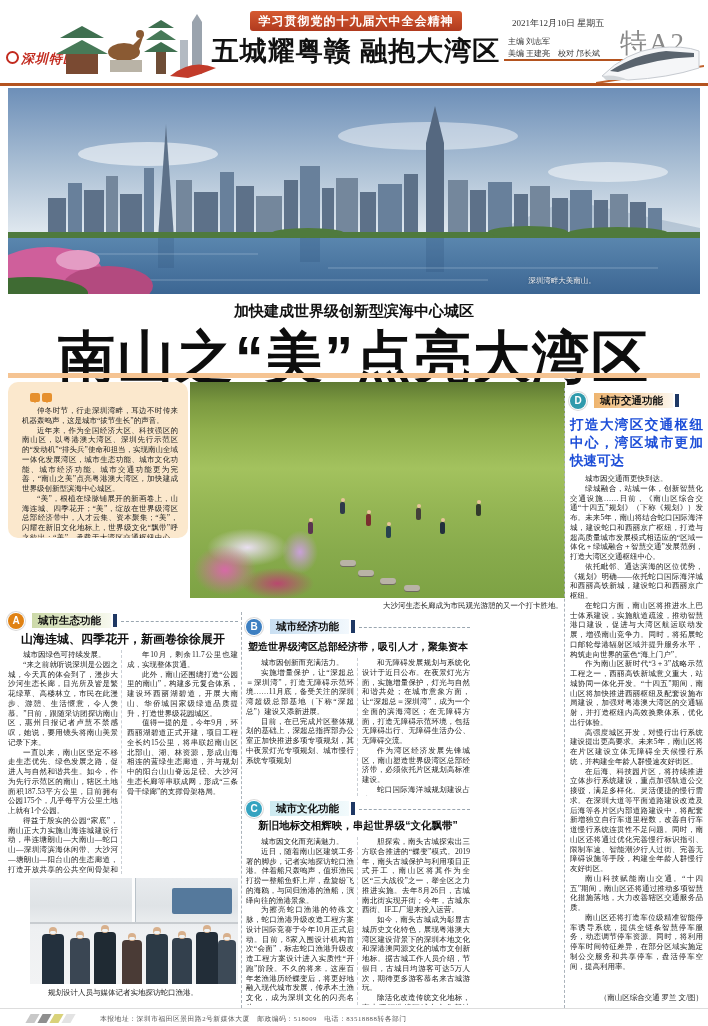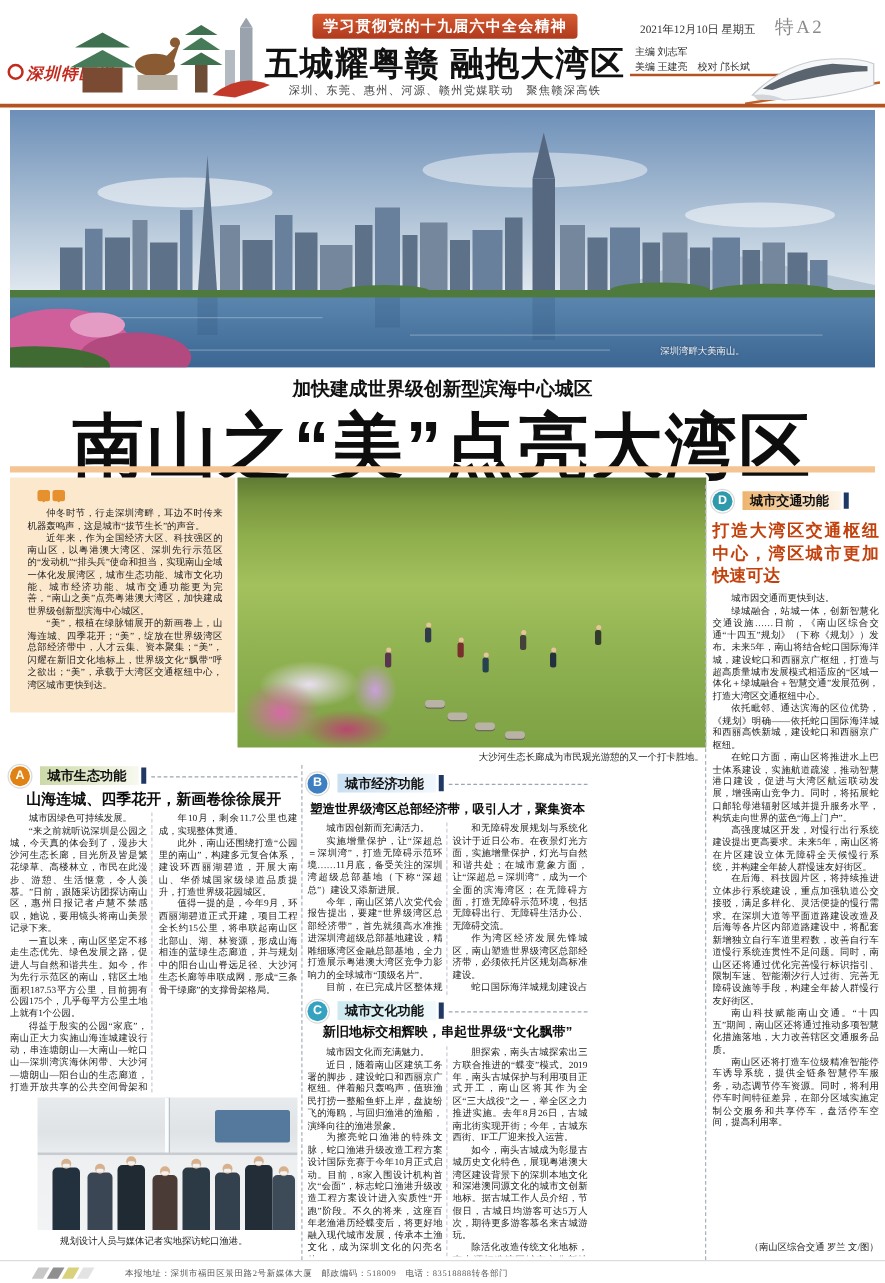--- a/index.html
+++ b/index.html
@@ -11,34 +11,34 @@
   .logo .dot{display:inline-block;width:9px;height:9px;border:2px solid #c22a1e;border-radius:50%;margin-right:2px;vertical-align:-1px;}
   .banner{left:250px;top:11px;width:212px;height:20px;background:linear-gradient(180deg,#d65a31,#b03a1e);
           border-radius:3px;color:#fff;font-family:"Liberation Sans",sans-serif;font-weight:bold;font-size:12px;
           display:flex;align-items:center;justify-content:center;letter-spacing:1px;}
   .m-title{left:186px;top:33px;width:340px;text-align:center;font-family:"Liberation Sans",sans-serif;
            font-weight:900;font-size:27px;letter-spacing:1px;color:#111;}
   .m-sub{left:186px;top:66px;width:340px;text-align:center;font-size:9px;color:#444;letter-spacing:1px;}
   .m-date{left:512px;top:17px;font-size:9px;color:#333;}
   .m-credits{left:508px;top:36px;font-size:8px;color:#333;line-height:1.5;}
   .credit-rule{left:504px;top:59px;width:132px;height:2px;background:#b4531f;}
-  .page-no{left:620px;top:12px;font-size:15px;color:#8a8a8a;letter-spacing:2px;}
+  .page-no{left:620px;top:25px;font-size:27px;color:#8a8a8a;letter-spacing:2px;}
   .top-rule{left:0;top:83px;width:708px;height:3px;background:#b4531f;}
   
   .panorama{left:8px;top:88px;width:692px;height:206px;overflow:hidden;background:#7f9cbf;}
   .pan-caption{left:430px;top:276px;width:264px;text-align:center;font-size:7.5px;color:#f0f2f5;
                text-shadow:0 0 2px #26405e;}
   
   .kicker{left:0;top:302px;width:708px;text-align:center;font-weight:bold;font-size:15px;color:#111;}
   .headline{left:0;top:320px;width:708px;text-align:center;font-family:"Liberation Sans",sans-serif;
             font-weight:900;font-size:57px;letter-spacing:2px;color:#0d0d0d;}
   .headline-band{left:8px;top:373px;width:692px;height:5px;background:#f5c493;}
   
-  .intro{left:8px;top:382px;width:180px;height:188px;background:#fbe8cd;box-sizing:border-box;
-         padding:24px 10px 6px 14px;overflow:hidden;}
+  .intro{left:8px;top:382px;width:180px;height:156px;background:#fbe8cd;box-sizing:border-box;
+         padding:24px 10px 6px 14px;overflow:hidden;border-radius:10px;}
   .quote-icon{position:absolute;left:22px;top:6px;}
   .quote-icon i{display:inline-block;width:10px;height:9px;background:#e6902e;border-radius:2px;margin-right:2px;position:relative;}
   .quote-icon i::after{content:"";position:absolute;left:2px;bottom:-4px;border:3px solid transparent;border-top-color:#e6902e;}
   .intro p,.col p,.dcol p{margin:0;text-indent:2em;font-size:7.5px;line-height:1.3;text-align:justify;color:#222;}
   
   .main-photo{left:190px;top:382px;width:375px;height:216px;overflow:hidden;
       background:linear-gradient(180deg,#5f7a33 0%,#7c9a40 10%,#8fae4c 22%,#a3c25e 40%,#95b654 58%,#88ab4c 78%,#7da244 100%);}
   .flowerbed{position:absolute;left:-10px;bottom:-8px;width:150px;height:90px;
       background:radial-gradient(closest-side at 30% 60%,#d66aa6,rgba(214,106,166,0) 70%),
                  radial-gradient(closest-side at 65% 75%,#b8486e,rgba(184,72,110,0) 70%),
@@ -54,21 +54,21 @@
          font:bold 10px "Liberation Sans",sans-serif;display:flex;align-items:center;justify-content:center;
          box-shadow:0 0 0 1px #fff,0 0 0 2px rgba(0,0,0,.15);}
   .tab{height:15px;margin-left:8px;padding:0 10px 0 6px;display:flex;align-items:center;
        font:bold 10.5px "Liberation Sans",sans-serif;color:#111;}
   .tick{width:4px;height:13px;background:#1f3864;margin-left:2px;flex:0 0 4px;}
   .leader{flex:1;border-bottom:1px dashed #9aa6b0;height:1px;margin-left:4px;}
   .sub{font-family:"Liberation Sans",sans-serif;font-weight:bold;color:#0d0d0d;text-align:center;}
   .col{overflow:hidden;}
   .dcol{overflow:hidden;}
   .d-sub{font-family:"Liberation Sans",sans-serif;font-weight:bold;font-size:13.5px;line-height:1.35;
-         color:#c2410c;text-align:justify;}
+         color:#1d4ed8;text-align:justify;}
   .byline{text-align:right;font-size:7.5px;color:#222;}
   .vsep{border-left:1px dashed #aab2ba;width:0;}
   
   .photo-b{left:30px;top:878px;width:208px;height:106px;overflow:hidden;
       background:linear-gradient(180deg,#e8ebee 0%,#dfe3e6 26%,#eef0f2 48%,#f2f3f4 100%);}
   .pb-blue{position:absolute;right:6px;top:10px;width:60px;height:26px;background:#55799c;border-radius:2px;}
   .pb-mast{position:absolute;left:102px;top:0;width:3px;height:46px;background:#fdfdfd;box-shadow:1px 0 0 #b9c2c9;}
   .pb-rail{position:absolute;left:0;top:44px;width:208px;height:2px;background:#c8ccd0;}
   .p2{position:absolute;border-radius:4px 4px 0 0;}
   .p2::before{content:"";position:absolute;top:-7px;left:50%;margin-left:-4px;width:8px;height:8px;border-radius:50%;background:#d8b08c;}
@@ -102,21 +102,20 @@
       <polygon points="80,32 92,20 86,38" fill="#8a5a33"></polygon>
     <circle cx="88" cy="20" r="4" fill="#8a5a33"></circle>
       <rect x="58" y="46" width="32" height="12" fill="#b9b3a6"></rect>
     <path d="M118 62 Q140 44 164 54 Q150 60 136 64 Z" fill="#c23b2a"></path>
   </svg>
 
   <div class="abs banner">
       <span>学习贯彻党的十九届六中全会精神</span>
     </div>
   <div class="abs m-title">五城耀粤赣 融抱大湾区</div>
-  <div class="abs m-sub">深圳、东莞、惠州、河源、赣州党媒联动　聚焦赣深高铁</div>
   <div class="abs m-date">2021年12月10日 星期五</div>
   <div class="abs m-credits">
     <div>主编 刘志军</div>
     <div>美编 王建亮　校对 邝长斌</div>
   </div>
   <div class="abs credit-rule"></div>
   <div class="abs page-no">特A2</div>
 
   <svg class="abs" style="left:596px;top:38px" width="108" height="46" viewBox="0 0 108 46">
     <line x1="0" y1="45" x2="108" y2="28" stroke="#c0622d" stroke-width="2"></line>
@@ -239,20 +238,21 @@
     <span class="badge" style="background:#2f9aac">D</span>
     <span class="tab" style="background:linear-gradient(90deg,#eeb46e,#fdf6ec)">城市交通功能</span>
     <span class="tick"></span>
   </div>
   <div class="abs d-sub" style="left:570px;top:416px;width:133px">打造大湾区交通枢纽中心，湾区城市更加快速可达</div>
   <div class="abs dcol" style="left:570px;top:474px;width:133px;height:516px">
       <p>城市因交通而更快到达。</p>
       <p>绿城融合，站城一体，创新智慧化交通设施……日前，《南山区综合交通“十四五”规划》（下称《规划》）发布。未来5年，南山将结合蛇口国际海洋城，建设蛇口和西丽京广枢纽，打造与超高质量城市发展模式相适应的“区域一体化＋绿城融合＋智慧交通”发展范例，打造大湾区交通枢纽中心。</p>
       <p>依托毗邻、通达滨海的区位优势，《规划》明确——依托蛇口国际海洋城和西丽高铁新城，建设蛇口和西丽京广枢纽。</p>
       <p>在蛇口方面，南山区将推进水上巴士体系建设，实施航道疏浚，推动智慧港口建设，促进与大湾区航运联动发展，增强南山竞争力。同时，将拓展蛇口邮轮母港辐射区域并提升服务水平，构筑走向世界的蓝色“海上门户”。</p>
+      <p>作为南山区新时代“3＋3”战略示范工程之一，西丽高铁新城意义重大，站城协同一体化开发。“十四五”期间，南山区将加快推进西丽枢纽及配套设施布局建设，加强对粤港澳大湾区的交通辐射，并打造枢纽内高效换乘体系，优化出行体验。</p>
       <p>高强度城区开发，对慢行出行系统建设提出更高要求。未来5年，南山区将在片区建设立体无障碍全天候慢行系统，并构建全年龄人群慢速友好街区。</p>
       <p>在后海、科技园片区，将持续推进立体步行系统建设，重点加强轨道公交接驳，满足多样化、灵活便捷的慢行需求。在深圳大道等平面道路建设改造及后海等各片区内部道路建设中，将配套新增独立自行车道里程数，改善自行车道慢行系统连贯性不足问题。同时，南山区还将通过优化完善慢行标识指引、限制车速、智能潮汐行人过街、完善无障碍设施等手段，构建全年龄人群慢行友好街区。</p>
       <p>南山科技赋能南山交通。“十四五”期间，南山区还将通过推动多项智慧化措施落地，大力改善辖区交通服务品质。</p>
       <p>南山区还将打造车位级精准智能停车诱导系统，提供全链条智慧停车服务，动态调节停车资源。同时，将利用停车时间特征差异，在部分区域实施定制公交服务和共享停车，盘活停车空间，提高利用率。</p>
     </div>
   <div class="abs byline" style="left:570px;top:993px;width:133px">（南山区综合交通 罗兰 文/图）</div>
 
   <div class="abs vsep" style="left:241px;top:612px;height:396px"></div>
   <div class="abs sec-head" style="left:8px;top:612px;width:230px">
     <span class="badge" style="background:#e08214">A</span>
@@ -292,40 +292,39 @@
   <div class="abs sec-head" style="left:246px;top:618px;width:224px">
     <span class="badge" style="background:#3d7fc1">B</span>
     <span class="tab" style="background:linear-gradient(90deg,#c9dff2,#f2f8fd)">城市经济功能</span>
     <span class="tick"></span>
     <span class="leader"></span>
   </div>
   <div class="abs sub" style="left:246px;top:640px;width:224px;font-size:10px">塑造世界级湾区总部经济带，吸引人才，聚集资本</div>
   <div class="abs col" style="left:246px;top:658px;width:108px;height:138px">
       <p>城市因创新而充满活力。</p>
       <p>实施增量保护，让“深超总＝深圳湾”，打造无障碍示范环境……11月底，备受关注的深圳湾超级总部基地（下称“深超总”）建设又添新进展。</p>
-      <p>今年，南山区第八次党代会报告提出，要建“世界级湾区总部经济带”，首先就须高水准推进深圳湾超级总部基地建设，精雕细琢湾区金融总部基地，全力打造展示粤港澳大湾区竞争力影响力的全球城市“顶级名片”。</p>
       <p>目前，在已完成片区整体规划的基础上，深超总指挥部办公室正加快推进多项专项规划，其中夜景灯光专项规划、城市慢行系统专项规划</p>
     </div>
   <div class="abs col" style="left:362px;top:658px;width:108px;height:138px">
       <p>和无障碍发展规划与系统化设计于近日公布。在夜景灯光方面，实施增量保护，灯光与自然和谐共处；在城市意象方面，让“深超总＝深圳湾”，成为一个全面的滨海湾区；在无障碍方面，打造无障碍示范环境，包括无障碍出行、无障碍生活办公、无障碍交流。</p>
       <p>作为湾区经济发展先锋城区，南山塑造世界级湾区总部经济带，必须依托片区规划高标准建设。</p>
       <p>蛇口国际海洋城规划建设占地面积13平方公里，海域面积13平方公里，可开发建设用地4.6平方公里，新增建筑面积1000万平方米以上，是南山区十大重点发展片区之一，片区将重点打</p>
     </div>
   <div class="abs vsep" style="left:357px;top:658px;height:138px;border-left-color:#c9ced4"></div>
 
   <div class="abs sec-head" style="left:246px;top:800px;width:224px">
     <span class="badge" style="background:#35a3c0">C</span>
     <span class="tab" style="background:linear-gradient(90deg,#cdeaf0,#f2fafc)">城市文化功能</span>
     <span class="tick"></span>
     <span class="leader"></span>
   </div>
   <div class="abs sub" style="left:246px;top:819px;width:224px;font-size:10.5px">新旧地标交相辉映，串起世界级“文化飘带”</div>
   <div class="abs col" style="left:246px;top:837px;width:108px;height:168px">
       <p>城市因文化而充满魅力。</p>
-      <p>近日，随着南山区建筑工务署的脚步，建设蛇口和西丽京广枢纽。伴着船只轰鸣声，值班渔民打捞一整船鱼虾上岸，盘旋纷飞的海鸥，与回归渔港的渔船，演绎向往的渔港景象。</p>
+      <p>近日，随着南山区建筑工务署的脚步，记者实地探访蛇口渔港。伴着船只轰鸣声，值班渔民打捞一整船鱼虾上岸，盘旋纷飞的海鸥，与回归渔港的渔船，演绎向往的渔港景象。</p>
       <p>为擦亮蛇口渔港的特殊文脉，蛇口渔港升级改造工程方案设计国际竞赛于今年10月正式启动。目前，8家入围设计机构首次“会面”，标志蛇口渔港升级改造工程方案设计进入实质性“开跑”阶段。不久的将来，这座百年老渔港历经蝶变后，将更好地融入现代城市发展，传承本土渔文化，成为深圳文化的闪亮名片。</p>
     </div>
   <div class="abs col" style="left:362px;top:837px;width:108px;height:168px">
       <p>胆探索，南头古城探索出三方联合推进的“蝶变”模式。2019年，南头古城保护与利用项目正式开工，南山区将其作为全区“三大战役”之一，举全区之力推进实施。去年8月26日，古城南北街实现开街；今年，古城东西街、IF工厂迎来投入运营。</p>
       <p>如今，南头古城成为彰显古城历史文化特色，展现粤港澳大湾区建设背景下的深圳本地文化和深港澳同源文化的城市文创新地标。据古城工作人员介绍，节假日，古城日均游客可达5万人次，期待更多游客慕名来古城游玩。</p>
       <p>除活化改造传统文化地标，南山还打造辖区城市文化新地标，新旧文化地标交相辉映，串联起一条靓丽的深圳湾文化走廊。</p>
     </div>
   <div class="abs vsep" style="left:357px;top:837px;height:168px;border-left-color:#c9ced4"></div>
 
   <div class="abs footer">

